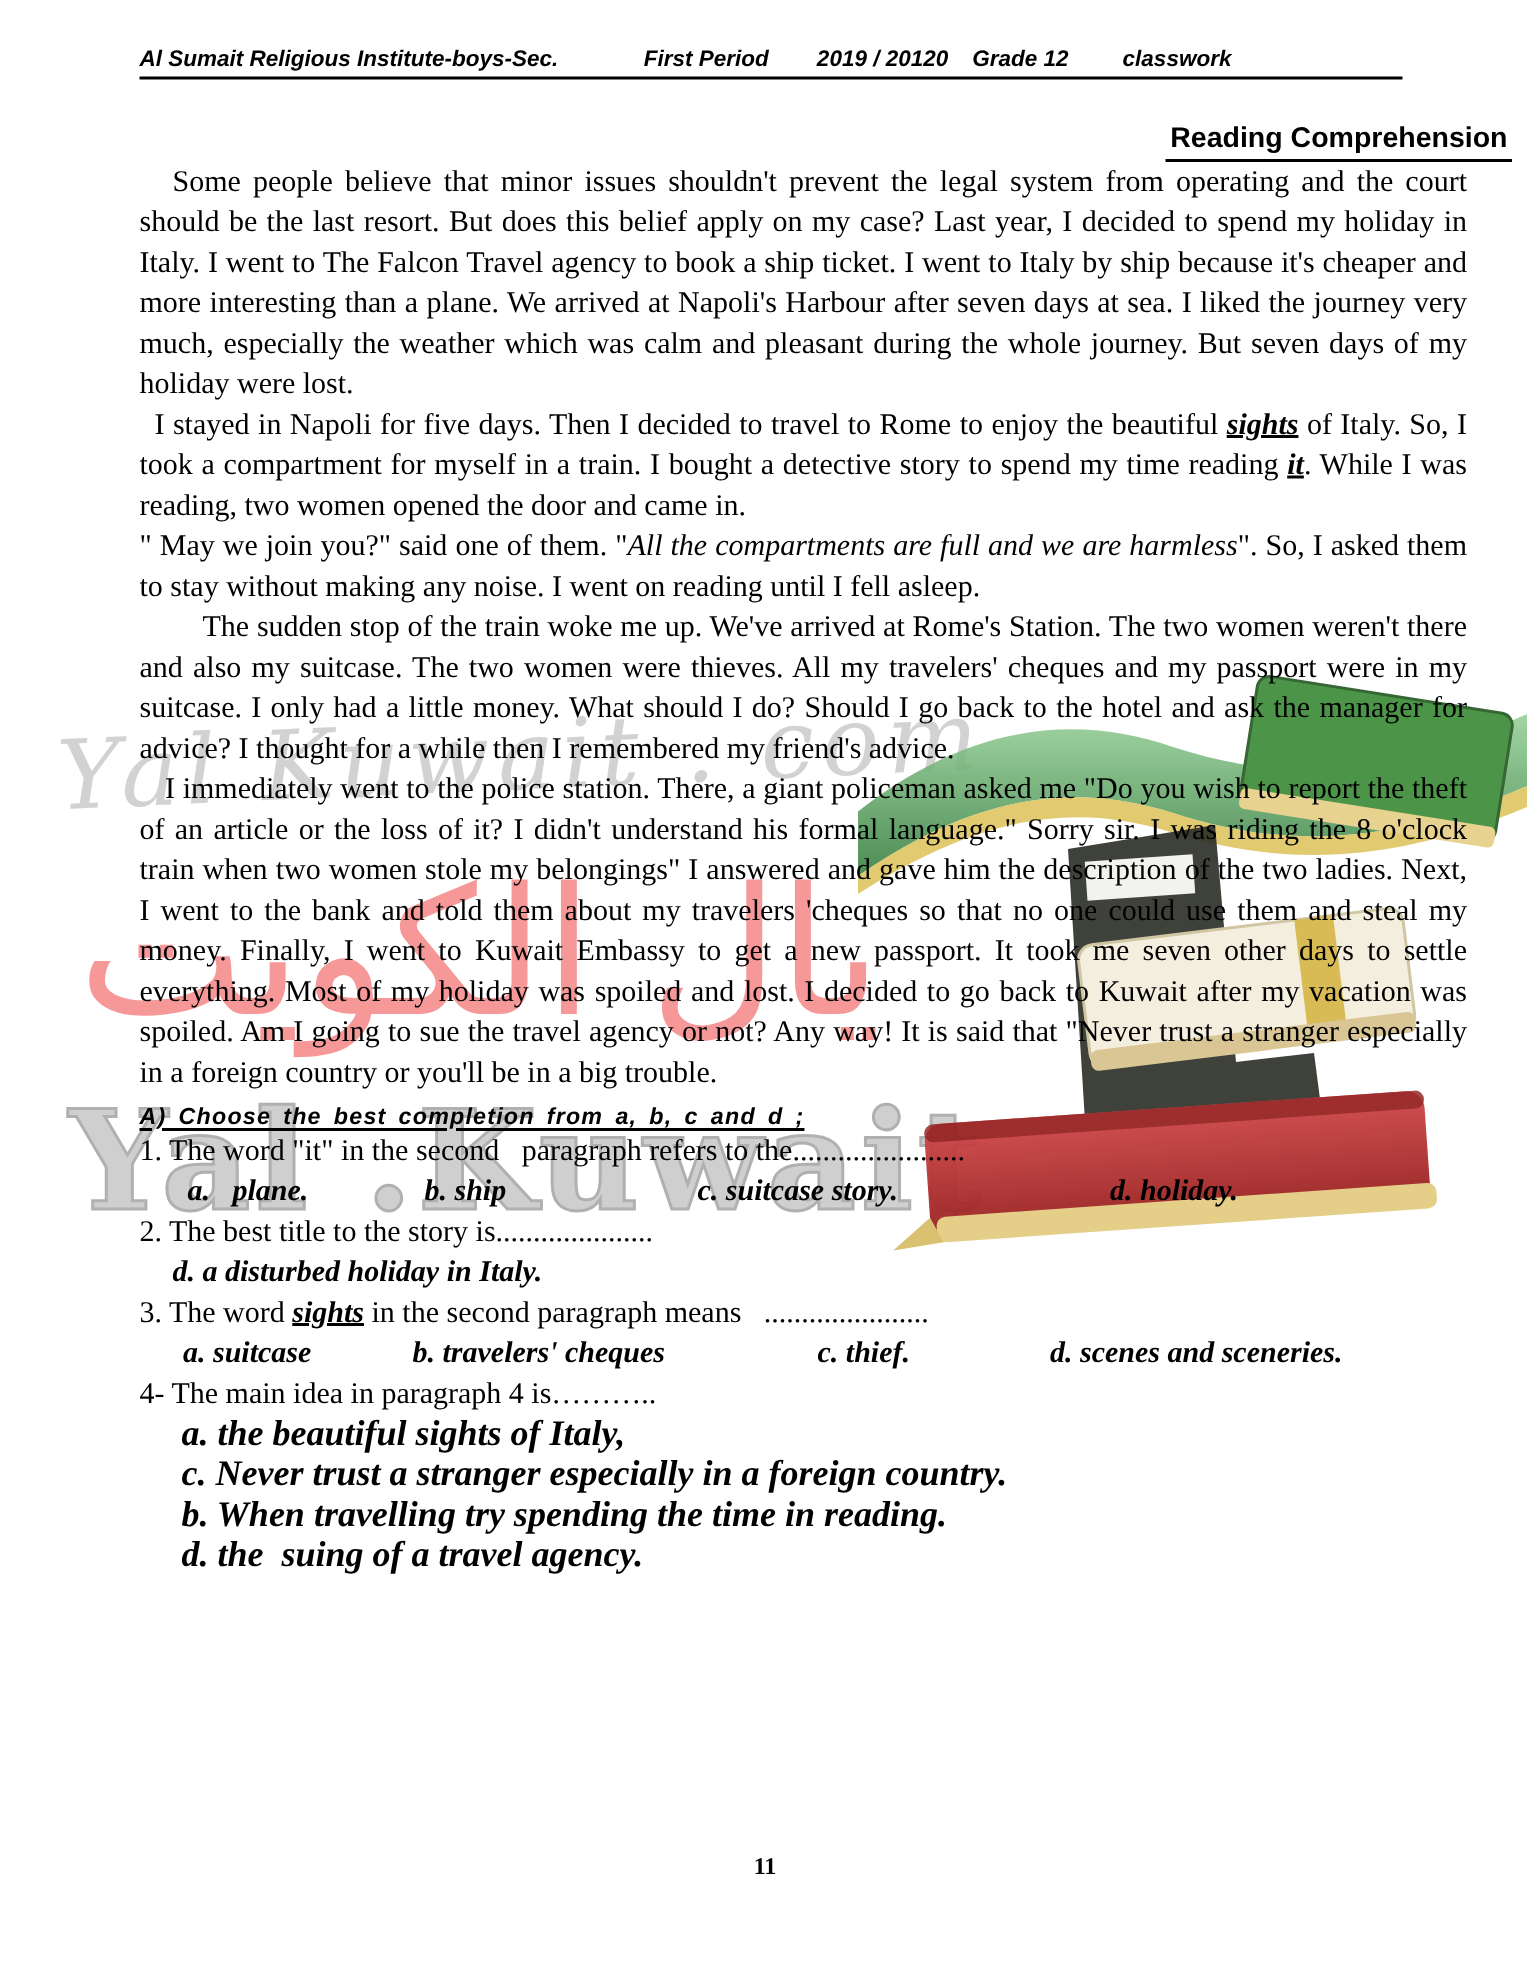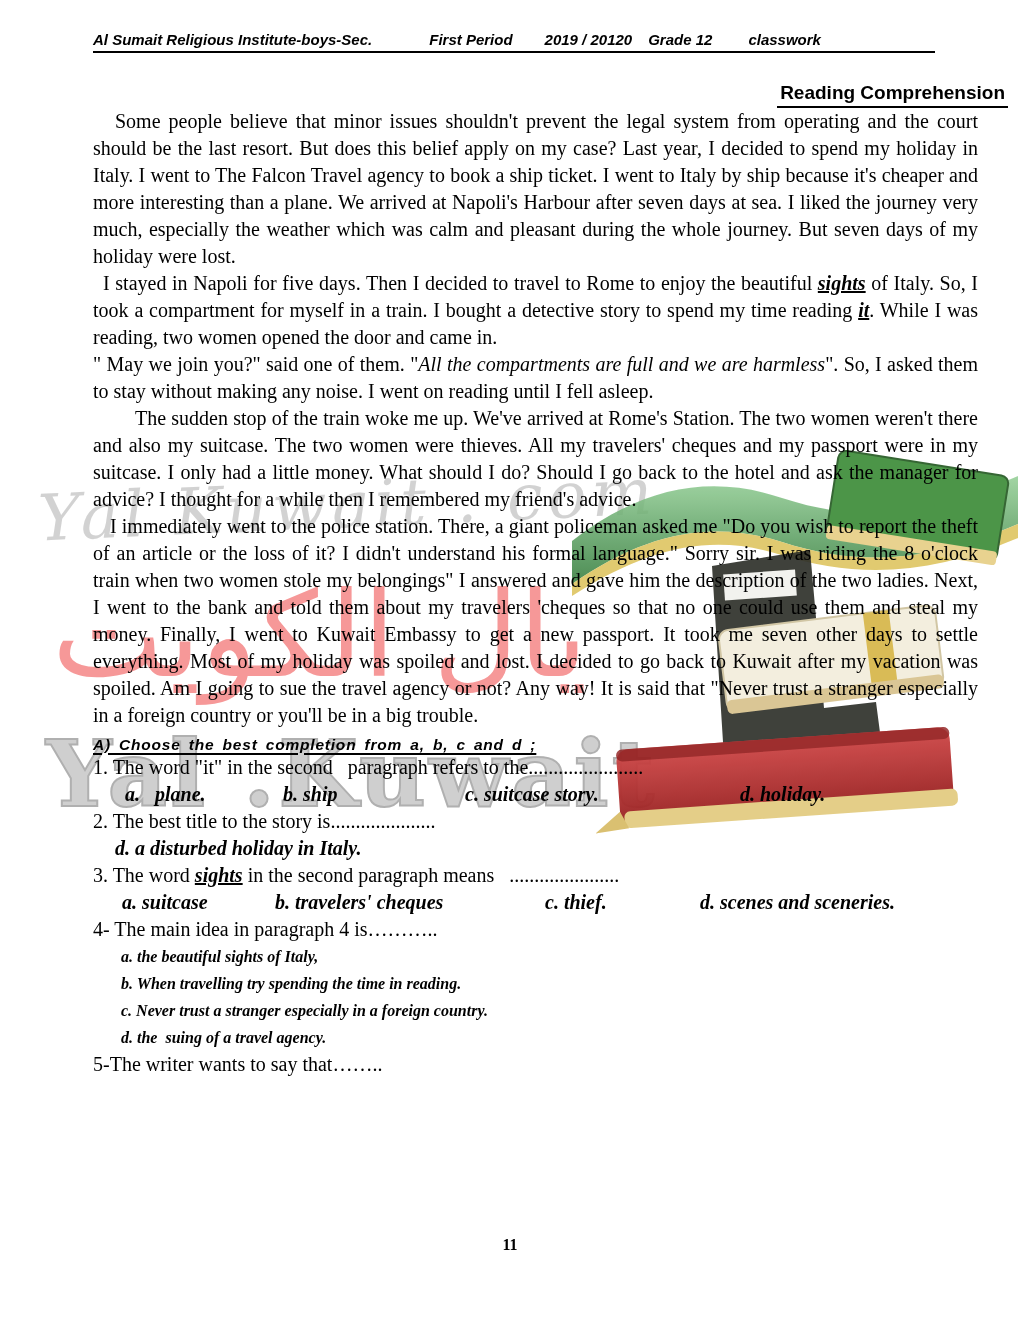--- a/index.html
+++ b/index.html
@@ -34,21 +34,21 @@
   .secA{margin-top:7px;font:italic 700 15.5px "Liberation Sans","DejaVu Sans",sans-serif;
         text-decoration:underline;text-decoration-thickness:2px;text-underline-offset:3px;
         letter-spacing:.8px;word-spacing:3px;}
   .q{font-size:20px;line-height:27px;white-space:pre-wrap;}
   .optrow{position:relative;height:27px;font-size:20px;line-height:27px;font-weight:700;font-style:italic;}
   .optrow span{position:absolute;top:0;white-space:pre;}
   .q1a{left:32px}.q1b{left:190px}.q1c{left:372px}.q1d{left:647px}
   .q3a{left:29px}.q3b{left:182px}.q3c{left:452px}.q3d{left:607px}
   .q2grid{display:grid;grid-template-columns:505px 1fr;padding-left:22px;
           font-weight:700;font-style:italic;font-size:20px;line-height:27px;}
-  .q4opt{padding-left:28px;font-weight:700;font-style:italic;font-size:16px;line-height:27px;white-space:pre-wrap;}
+  .q4opt{padding-left:28px;font-weight:700;font-style:italic;font-size:24px;line-height:27px;white-space:pre-wrap;}
   .pagenum{position:absolute;top:1236px;left:0;width:100%;text-align:center;
            font-size:16px;font-weight:600;z-index:2;}
 </style>
 </head>
 <body>
 
 <div class="page">
 
   <div class="wm wm-script">Yal Kuwait . com</div>
   <div class="wm wm-arabic">يال الكويت</div>
@@ -124,21 +124,20 @@
     <div class="q"><span>3. The word </span><span class="biu">sights</span><span> in the second paragraph means   ......................</span></div>
     <div class="optrow">
         <span class="q3a">a. suitcase</span>
         <span class="q3b">b. travelers' cheques</span>
         <span class="q3c">c. thief.</span>
         <span class="q3d">d. scenes and sceneries.</span>
       </div>
 
     <div class="q">4- The main idea in paragraph 4 is………..</div>
     <div class="q4opt">a. the beautiful sights of Italy,</div>
+    <div class="q4opt">c. Never trust a stranger especially in a foreign country.</div>
     <div class="q4opt">b. When travelling try spending the time in reading.</div>
-    <div class="q4opt">c. Never trust a stranger especially in a foreign country.</div>
     <div class="q4opt">d. the  suing of a travel agency.</div>
 
-    <div class="q">5-The writer wants to say that……..</div>
   </div>
 
   <div class="pagenum">11</div>
 </div>
 
 </body></html>

